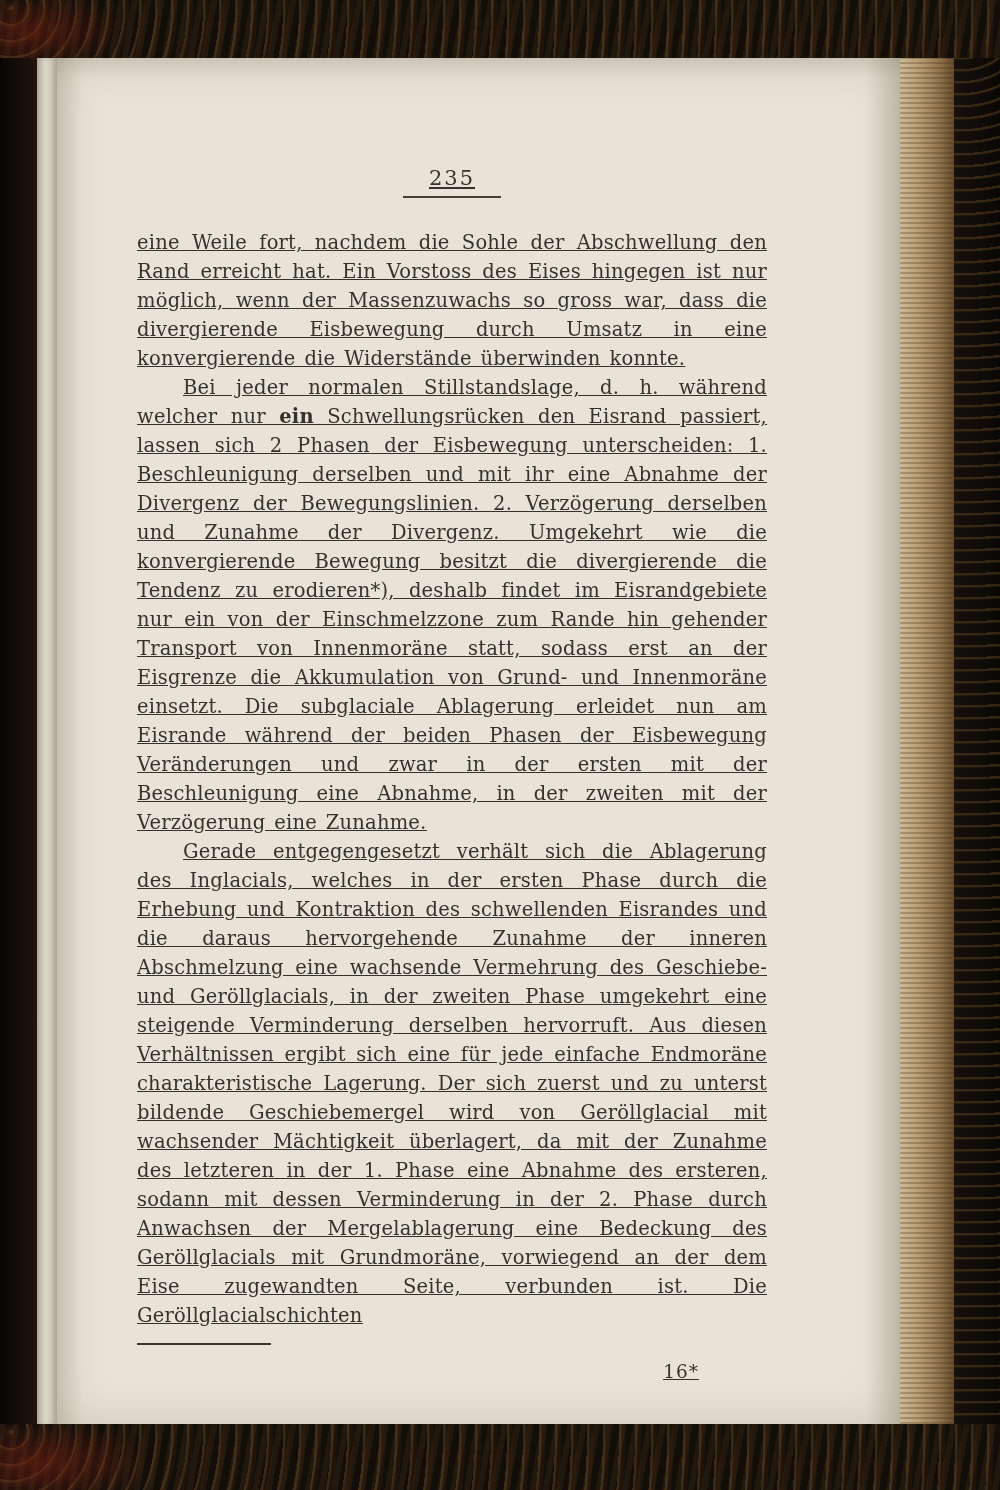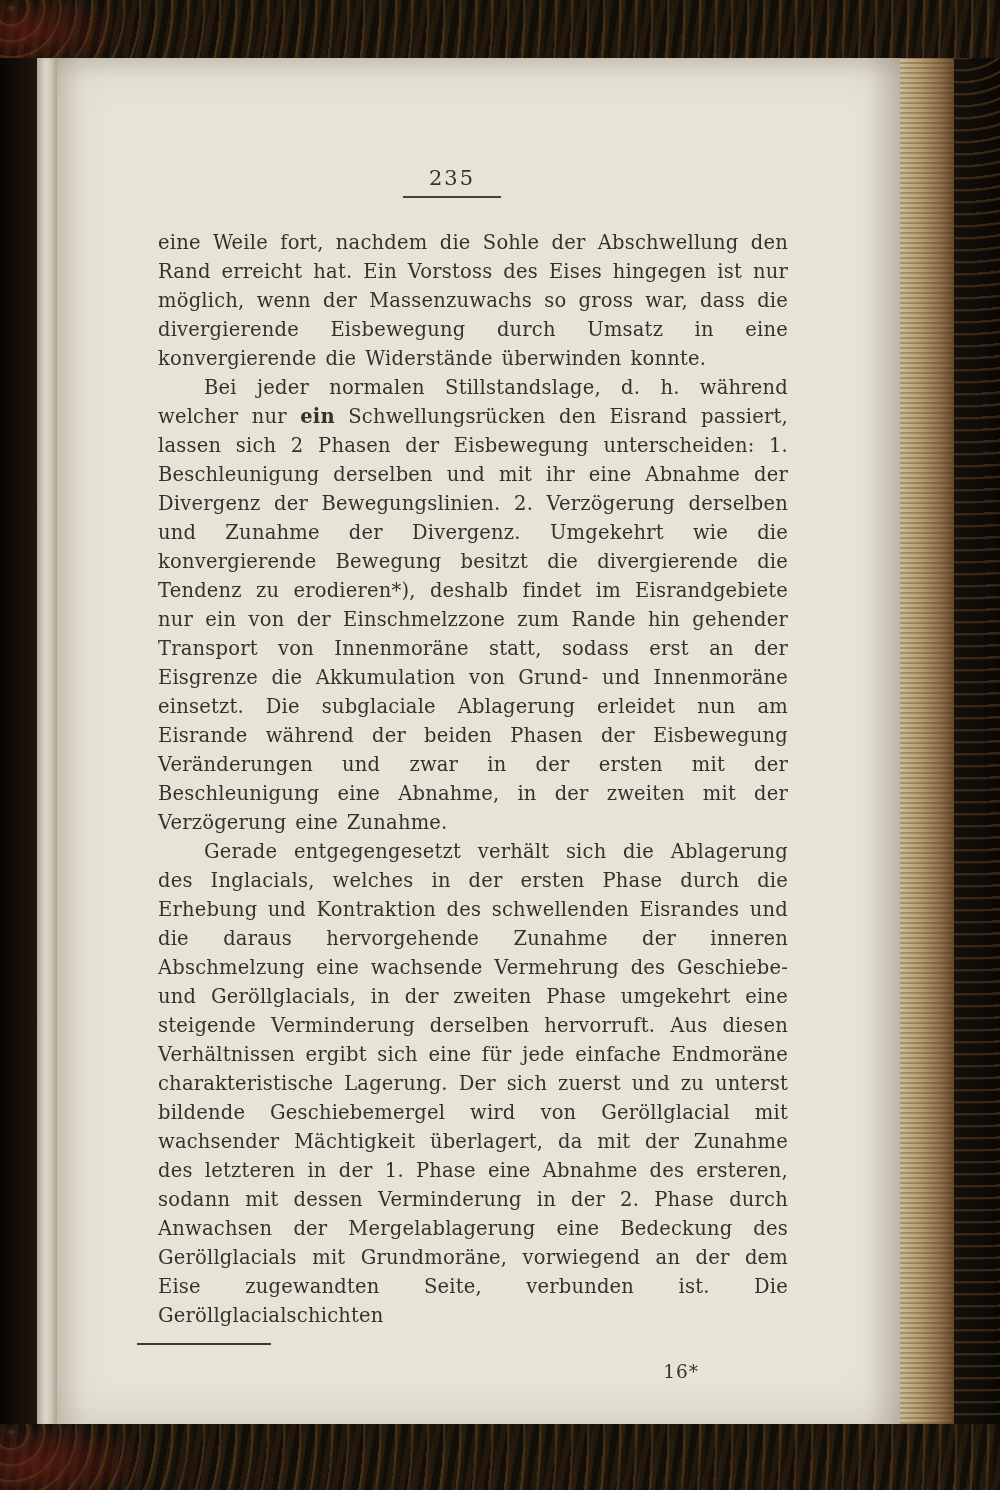--- a/index.html
+++ b/index.html
@@ -1,15 +1,15 @@
 <!DOCTYPE html>
 <html><head>
 <meta charset="utf-8">
 <style>
-  * { margin:0; padding:0; box-sizing:border-box; }
+  * { margin:0; padding:0; box-sizing:border-box;text-decoration:underline; }
   body { font-family:"DejaVu Serif", serif; background:#0e0b08; }
 
   .scan { position:relative; width:1000px; height:1490px; overflow:hidden; background:#181310; }
 
   
   .left-dark { position:absolute; left:0; top:0; bottom:0; width:37px;
     background:#16110d;
     background-image:linear-gradient(90deg, rgba(0,0,0,.65), rgba(70,32,16,.25)); }
   .left-page-edge { position:absolute; left:37px; top:56px; bottom:62px; width:20px;
     background:linear-gradient(90deg,#b2ac9b 0,#d9d5c7 40%,#cfcaba 100%);
@@ -48,21 +48,21 @@
       linear-gradient(180deg, rgba(120,110,90,.16) 0, rgba(0,0,0,0) 22px),
       #e7e3d7;
     box-shadow:inset 0 0 48px rgba(95,85,60,.24);
     padding:0 133px 0 80px; color:#35322b; }
 
   .page-number-wrap { margin-top:110px; text-align:center; width:630px; }
   .page-number { display:inline-block; font-size:21px; letter-spacing:2px;
     border-bottom:2px solid #45413a; padding:0 26px 6px; }
 
   .main-text { margin-top:30px; width:630px; font-size:19.5px; line-height:29px;
-    text-align:justify; word-spacing:2.5px; letter-spacing:.2px;margin-left:21px; }
+    text-align:justify; word-spacing:2.5px; letter-spacing:.2px; }
   .main-text p { text-indent:46px; }
   .main-text p.no-indent { text-indent:0; }
   .bold-word { font-weight:bold; }
 
   .footnote-rule { width:134px; border-top:2px solid #3c3933; margin:13px 0 9px; }
   .footnote-text { width:630px; font-size:17px; line-height:27px; text-align:justify;
     text-indent:52px; word-spacing:1.5px; }
 
   .signature { width:630px; text-align:right; padding-right:68px; font-size:18.5px;
     margin-top:16px; letter-spacing:1px; }

